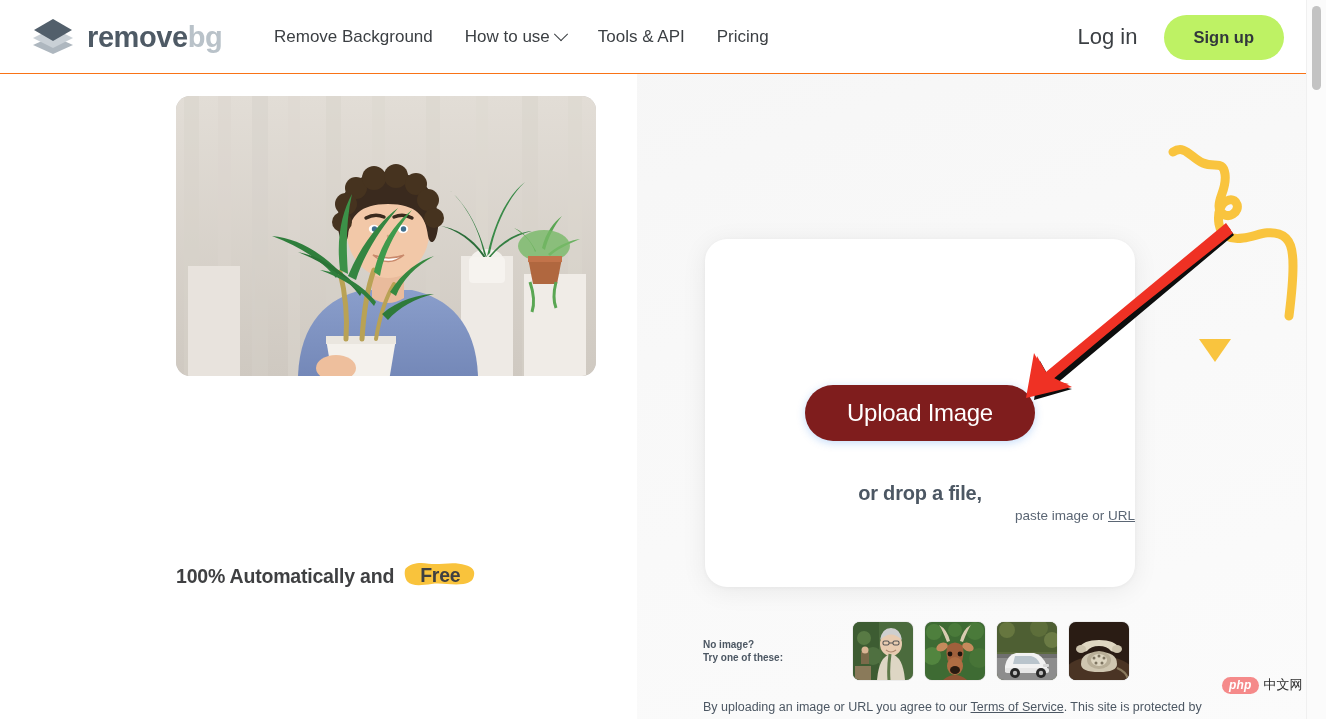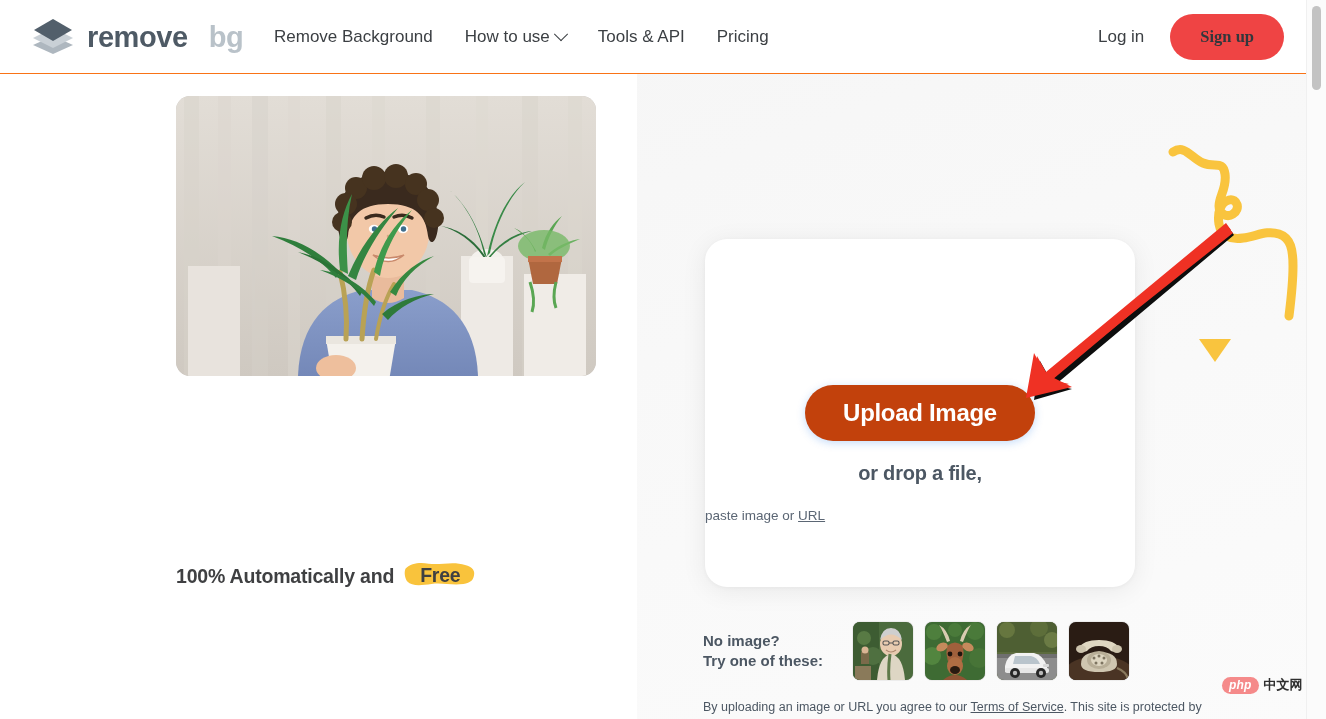--- a/index.html
+++ b/index.html
@@ -41,21 +41,21 @@
     height: 42px;
   }
   #logo-mark { width: 46px; height: 40px; display:block; }
   #logo-text {
     font-size: 29px; font-weight: 700;
     letter-spacing: -0.4px;
     line-height: 1;
     display: flex; align-items: baseline;
   }
   .logo-remove { color: #4e5a65; }
-  .logo-bg { color: #b9c2c9; margin-left: 21px; }
+  .logo-bg { color: #b9c2c9; }
 
   #nav {
     position: absolute; left: 274px; top: 0;
     height: 74px; display: flex; align-items: center; gap: 0;
   }
   .nav-item {
     font-size: 17px;
     color: #3b3f43;
     padding: 0 0;
     margin-right: 32px;
@@ -71,30 +71,30 @@
     border-bottom: 1.6px solid #3b3f43;
     transform: rotate(45deg) translate(-2px,-2px);
     margin-left: 2px;
   }
 
   #auth {
     position: absolute; right: 22px; top: 0;
     height: 74px; display: flex; align-items: center; gap: 12px;
   }
   #login-link {
-    font-size: 17px; color: #3b3f43; cursor: pointer;
+    font-size: 22px; color: #3b3f43; cursor: pointer;
     padding: 8px 14px;
   }
   #signup-button {
     font-size: 16.5px; font-weight: 700; color: #32373c;
-    background: #ef4444;
+    background: #bef264;
     border: none; border-radius: 24px;
     padding: 13px 30px;
     cursor: pointer;
-    font-family: Liberation Serif, serif;
+    font-family: Liberation Sans, sans-serif;
   }
 
   
   #hero-image {
     position: absolute;
     left: 176px; top: 96px;
     width: 420px; height: 280px;
     border-radius: 14px;
     overflow: hidden;
     background: #cdc9c4;
@@ -148,56 +148,56 @@
     left: 705px; top: 239px;
     width: 430px; height: 348px;
     background: #ffffff;
     border-radius: 22px;
     box-shadow: 0 4px 26px rgba(0,0,0,0.07), 0 1px 4px rgba(0,0,0,0.04);
   }
   #upload-button {
     position: absolute;
     left: 805px; top: 385px;
     width: 230px; height: 56px;
-    background: #c2410c;
+    background: #7f1d1d;
     color: #ffffff;
-    font-size: 24px; font-weight: 700;
+    font-size: 24px; font-weight: 400;
     letter-spacing: -0.3px;
     border: none; border-radius: 28px;
     cursor: pointer;
     font-family: "Liberation Sans", sans-serif;
     box-shadow: 0 2px 8px rgba(24,115,232,0.25);
   }
   #drop-text {
     position: absolute;
-    left: 705px; top: 462px; width: 430px;
+    left: 705px; top: 482px; width: 430px;
     text-align: center;
     font-size: 20px; font-weight: 700;
     color: #4c5763;
     letter-spacing: -0.2px;
   }
   #paste-text {
     position: absolute;
     left: 705px; top: 508px; width: 430px;
-    text-align: left;
+    text-align: right;
     font-size: 13.5px;
     color: #5b6674;
   }
   #paste-url-link {
     color: #5b6674; text-decoration: underline; cursor: pointer;
   }
 
   
   #samples {
     position: absolute;
     left: 703px; top: 622px;
     display: flex; align-items: center;
   }
   #samples-label {
-    font-size: 15px; font-weight: 700;
+    font-size: 10px; font-weight: 700;
     color: #4c5763; line-height: 1.35;
     width: 150px;
   }
   #sample-thumbs { display: flex; gap: 12px; }
   .sample-thumb {
     width: 60px; height: 58px;
     border-radius: 7px;
     overflow: hidden;
     cursor: pointer;
     background: #8a8a8a;
@@ -240,21 +240,21 @@
   }
   #wm-php {
     background: #f58a8a;
     color: #ffffff;
     font-size: 12px; font-weight: 700; font-style: italic;
     padding: 1px 7px 2px 7px;
     border-radius: 9px;
     letter-spacing: 0.2px;
   }
   #wm-cn {
-    font-size: 13px; color: #2f2f2f; font-weight: 700;
+    font-size: 13px; color: #2f2f2f; font-weight: 400;
     font-family: "DejaVu Sans", sans-serif;
   }
 
   
   #scrollbar-track {
     position: absolute;
     right: 0; top: 0;
     width: 20px; height: 719px;
     background: #fbfbfb;
     border-left: 1px solid #f0f0f0;

